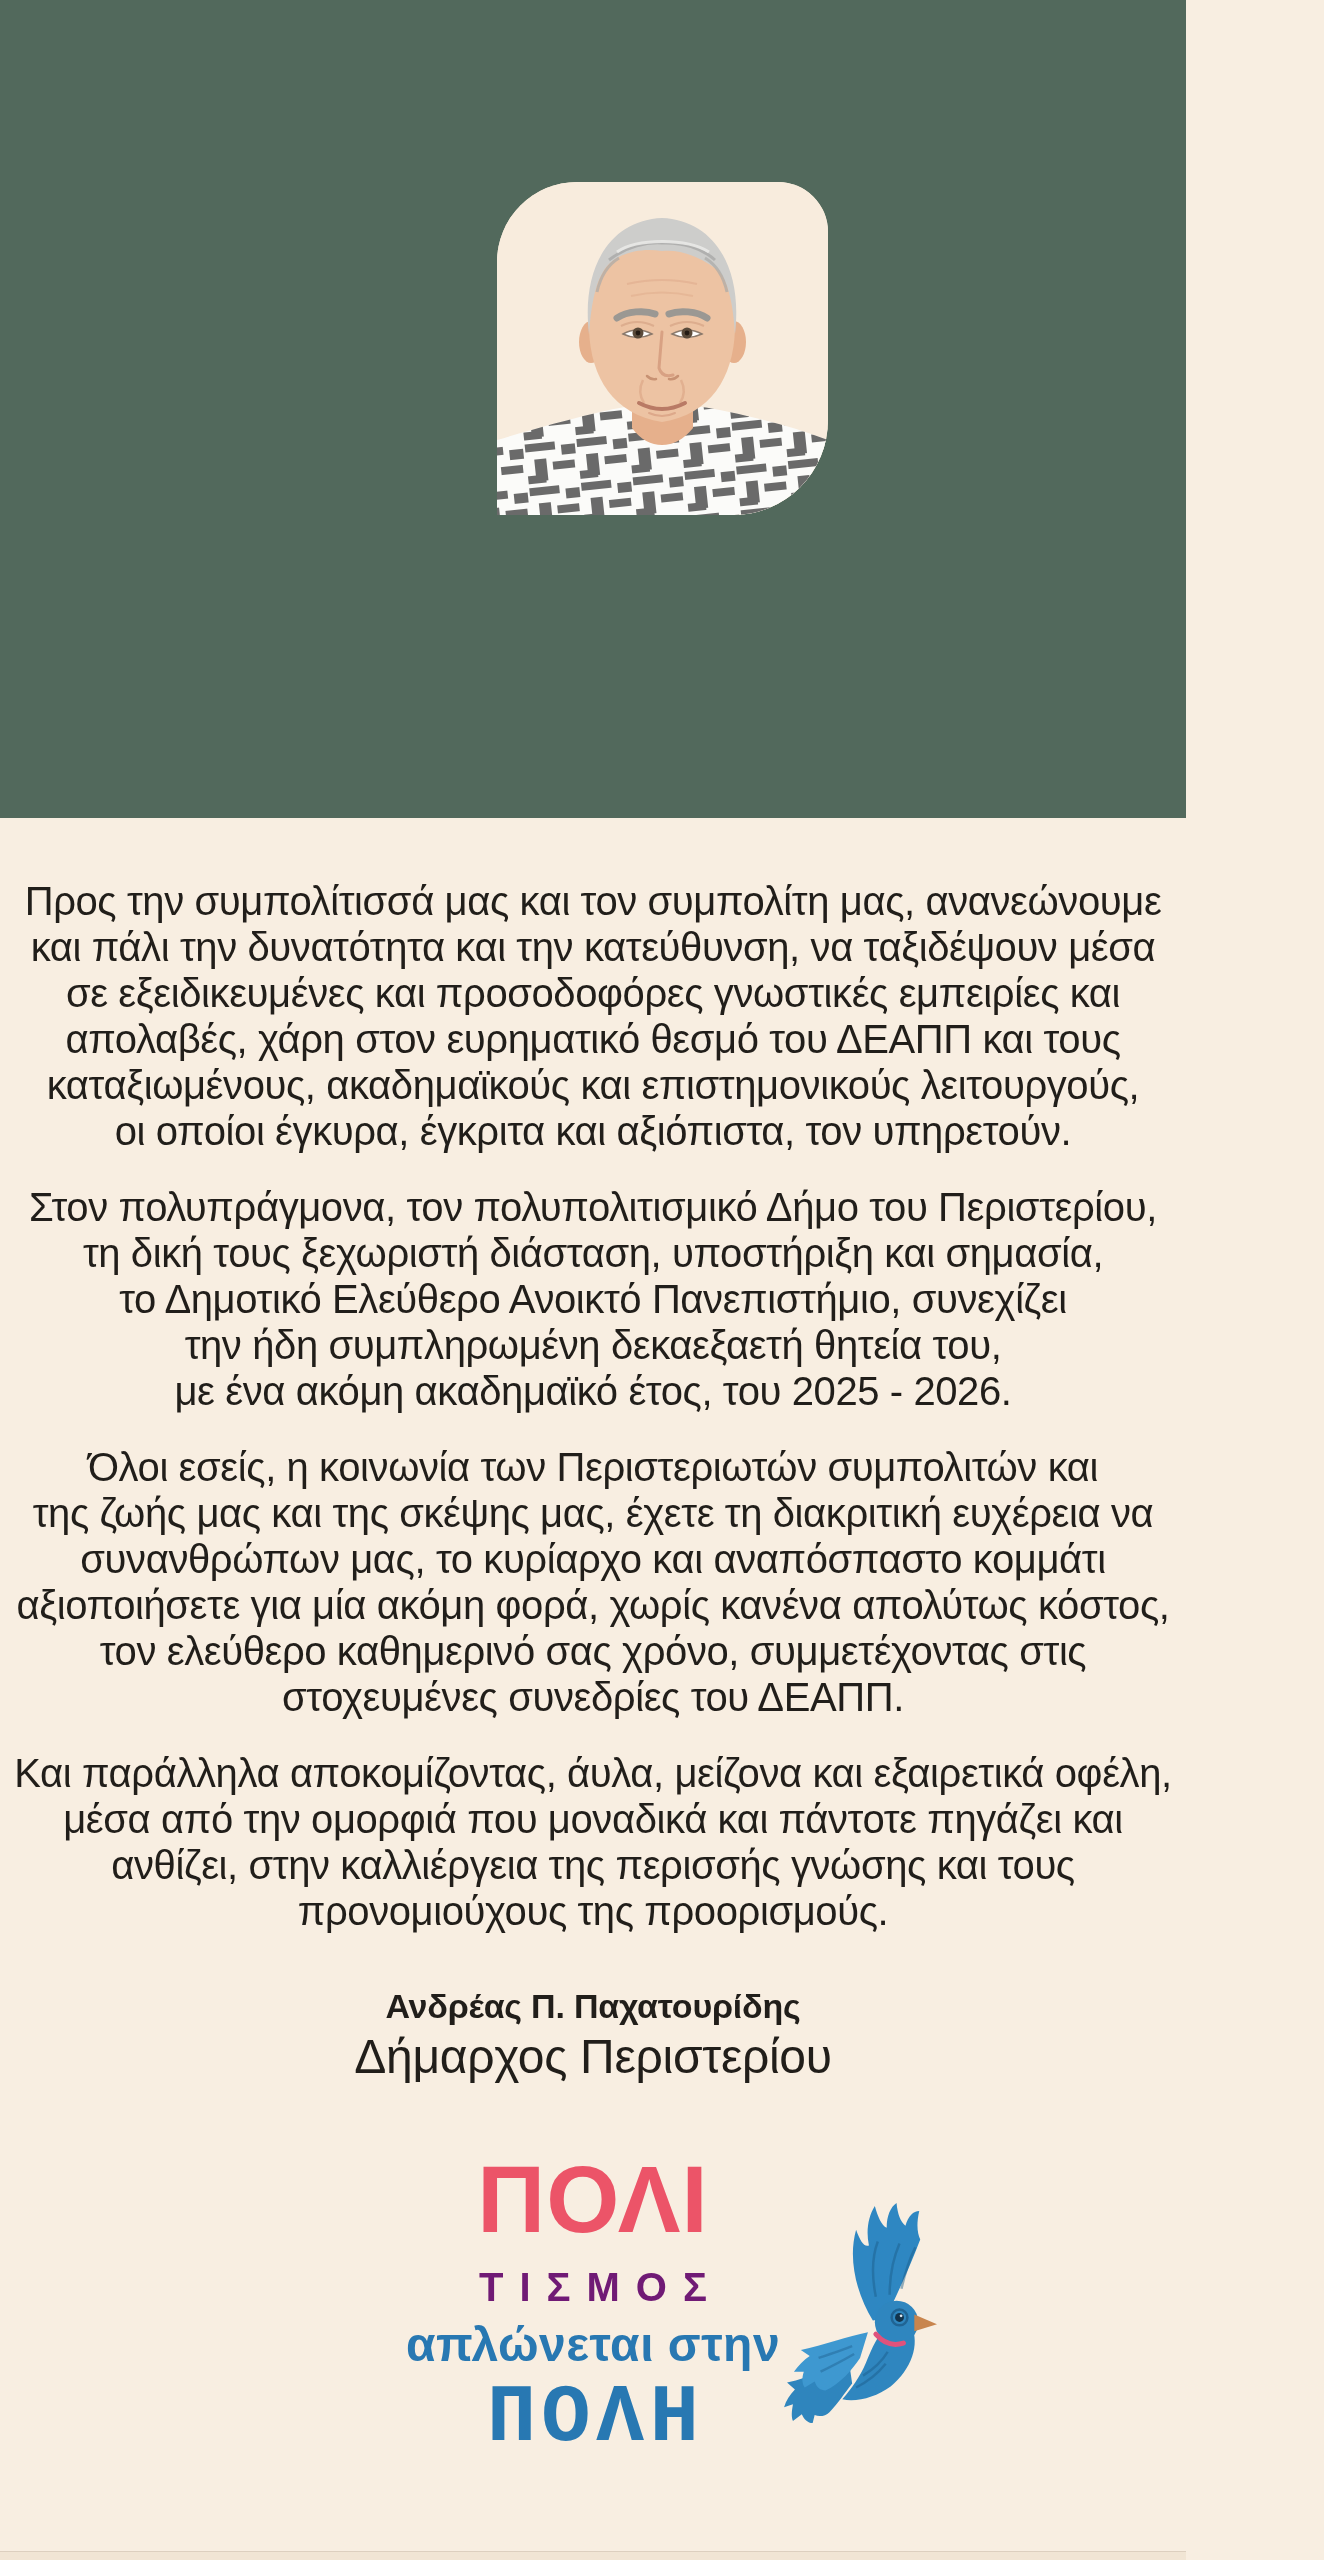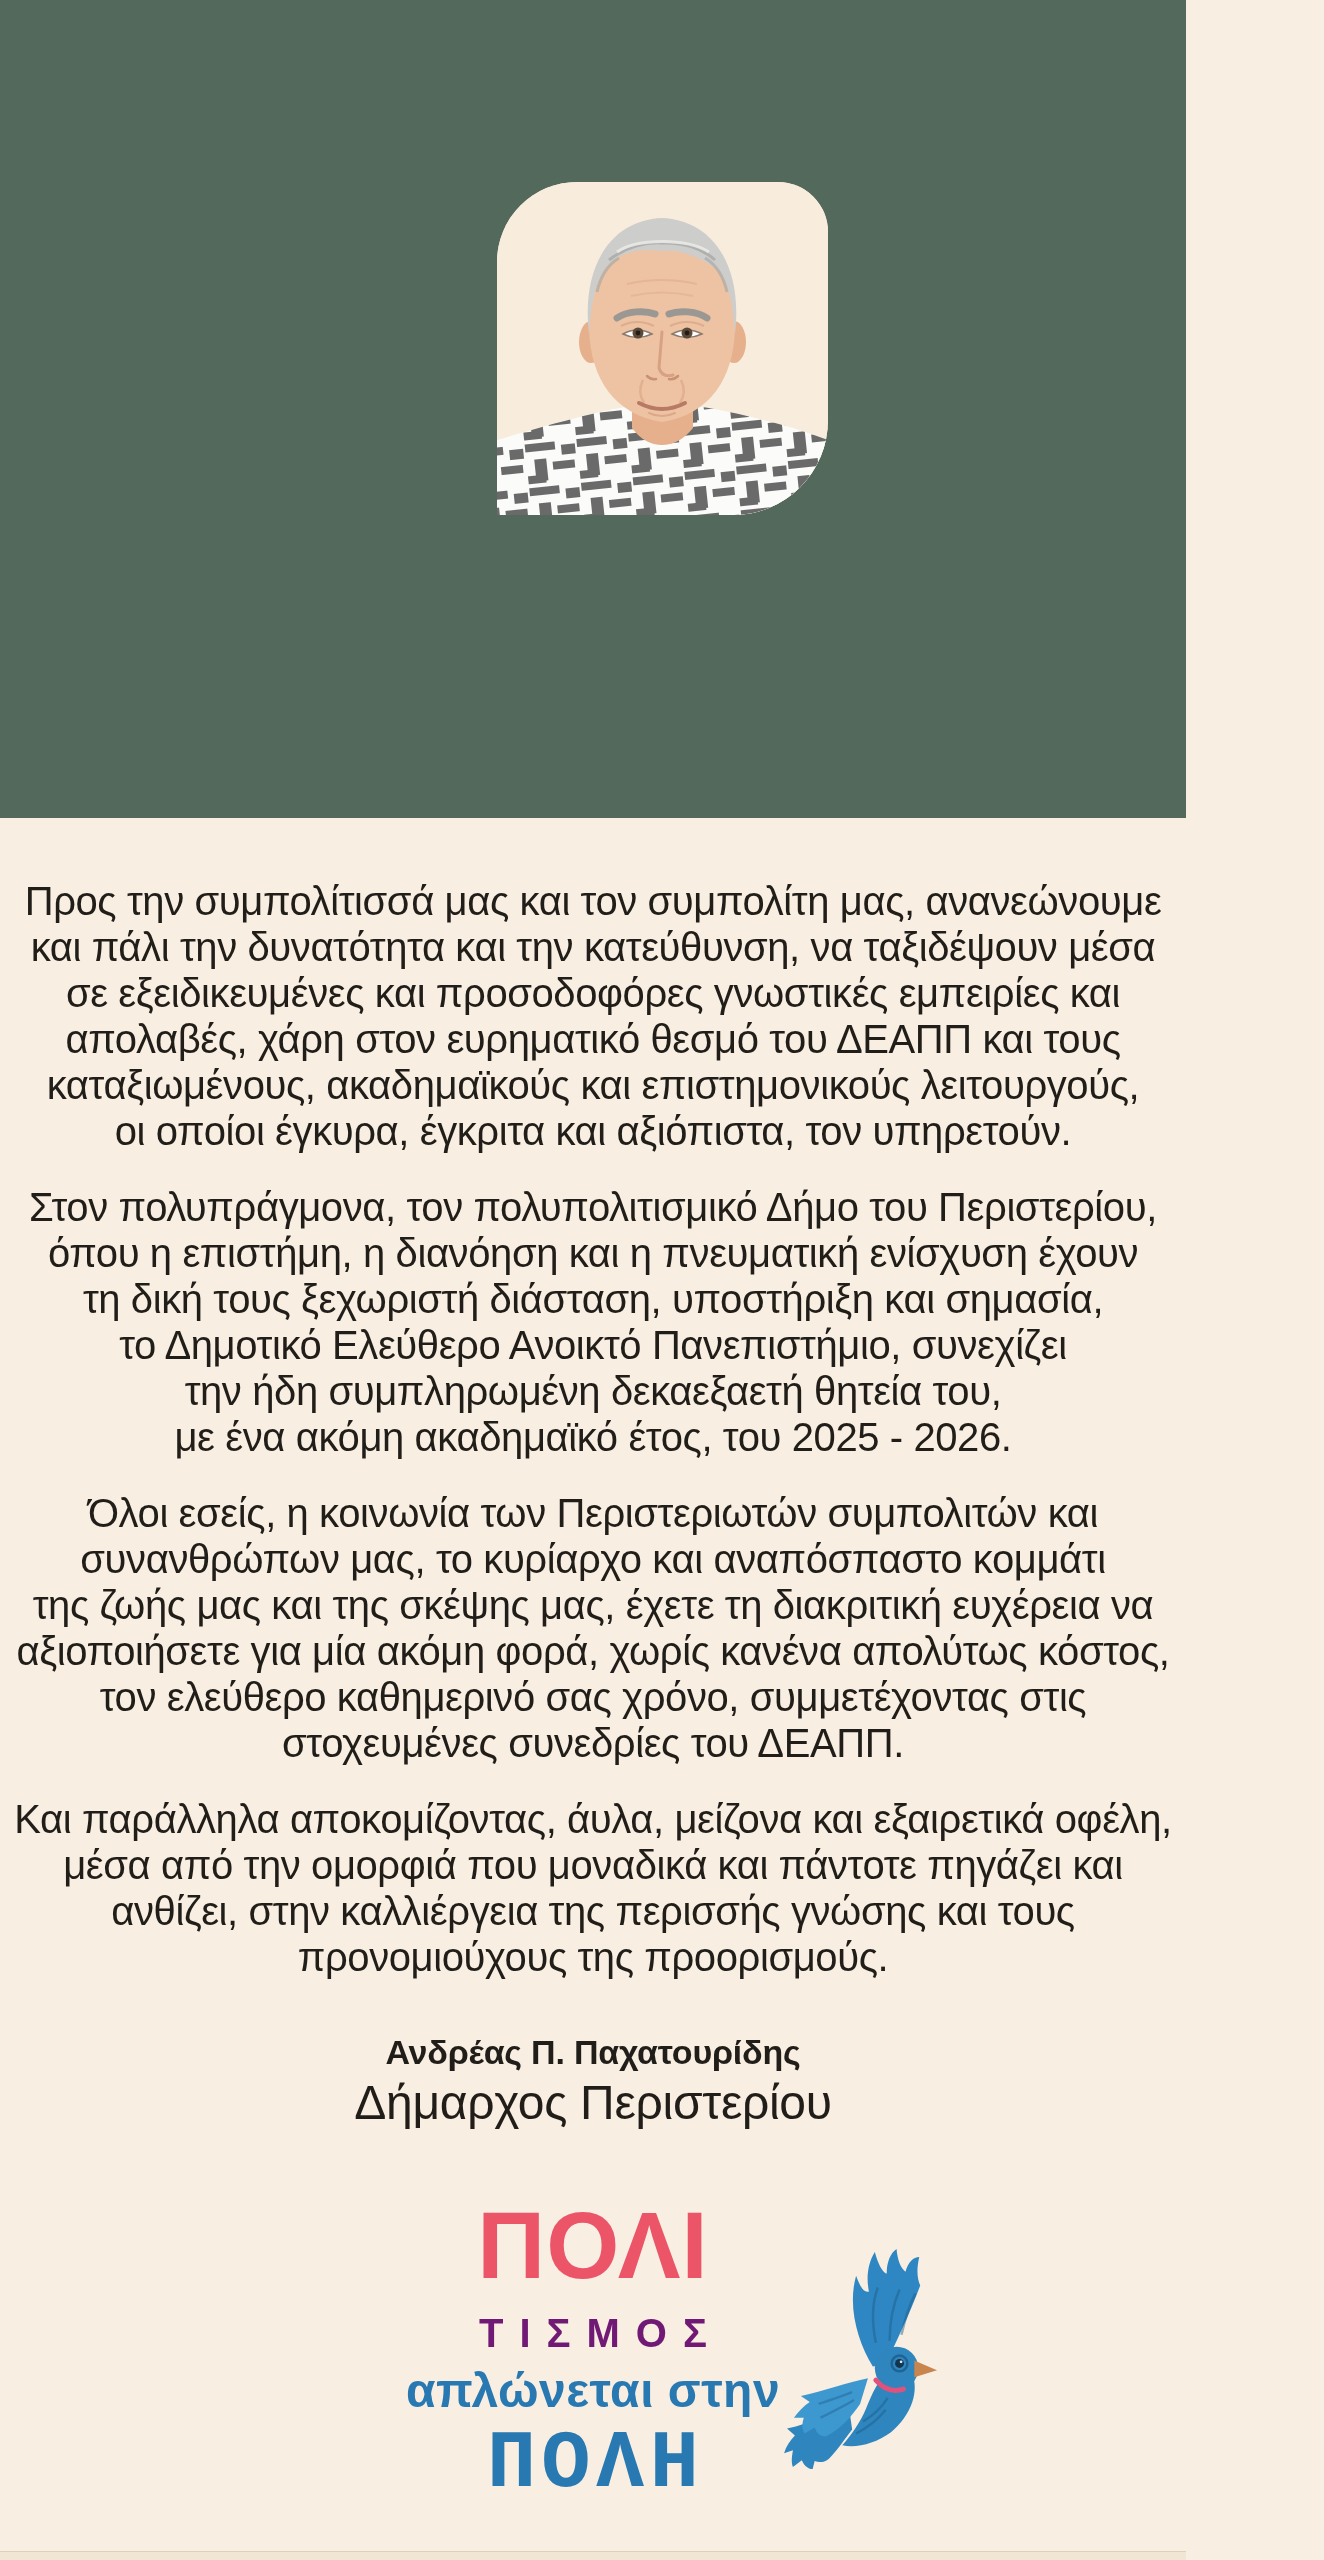--- a/index.html
+++ b/index.html
@@ -103,31 +103,30 @@
       <div class="line">Προς την συμπολίτισσά μας και τον συμπολίτη μας, ανανεώνουμε</div>
       <div class="line">και πάλι την δυνατότητα και την κατεύθυνση, να ταξιδέψουν μέσα</div>
       <div class="line">σε εξειδικευμένες και προσοδοφόρες γνωστικές εμπειρίες και</div>
       <div class="line">απολαβές, χάρη στον ευρηματικό θεσμό του ΔΕΑΠΠ και τους</div>
       <div class="line">καταξιωμένους, ακαδημαϊκούς και επιστημονικούς λειτουργούς,</div>
       <div class="line">οι οποίοι έγκυρα, έγκριτα και αξιόπιστα, τον υπηρετούν.</div>
     </div>
 
     <div class="paragraph">
       <div class="line">Στον πολυπράγμονα, τον πολυπολιτισμικό Δήμο του Περιστερίου,</div>
-      <div class="line">όπου η επιστήμη, η διανόηση και η πνευματική ενίσχυση έχουν</div>
       <div class="line">τη δική τους ξεχωριστή διάσταση, υποστήριξη και σημασία,</div>
       <div class="line">το Δημοτικό Ελεύθερο Ανοικτό Πανεπιστήμιο, συνεχίζει</div>
       <div class="line">την ήδη συμπληρωμένη δεκαεξαετή θητεία του,</div>
       <div class="line">με ένα ακόμη ακαδημαϊκό έτος, του 2025 - 2026.</div>
     </div>
 
     <div class="paragraph">
       <div class="line">Όλοι εσείς, η κοινωνία των Περιστεριωτών συμπολιτών και</div>
+      <div class="line">της ζωής μας και της σκέψης μας, έχετε τη διακριτική ευχέρεια να</div>
       <div class="line">συνανθρώπων μας, το κυρίαρχο και αναπόσπαστο κομμάτι</div>
-      <div class="line">της ζωής μας και της σκέψης μας, έχετε τη διακριτική ευχέρεια να</div>
       <div class="line">αξιοποιήσετε για μία ακόμη φορά, χωρίς κανένα απολύτως κόστος,</div>
       <div class="line">τον ελεύθερο καθημερινό σας χρόνο, συμμετέχοντας στις</div>
       <div class="line">στοχευμένες συνεδρίες του ΔΕΑΠΠ.</div>
     </div>
 
     <div class="paragraph">
       <div class="line">Και παράλληλα αποκομίζοντας, άυλα, μείζονα και εξαιρετικά οφέλη,</div>
       <div class="line">μέσα από την ομορφιά που μοναδικά και πάντοτε πηγάζει και</div>
       <div class="line">ανθίζει, στην καλλιέργεια της περισσής γνώσης και τους</div>
       <div class="line">προνομιούχους της προορισμούς.</div>

